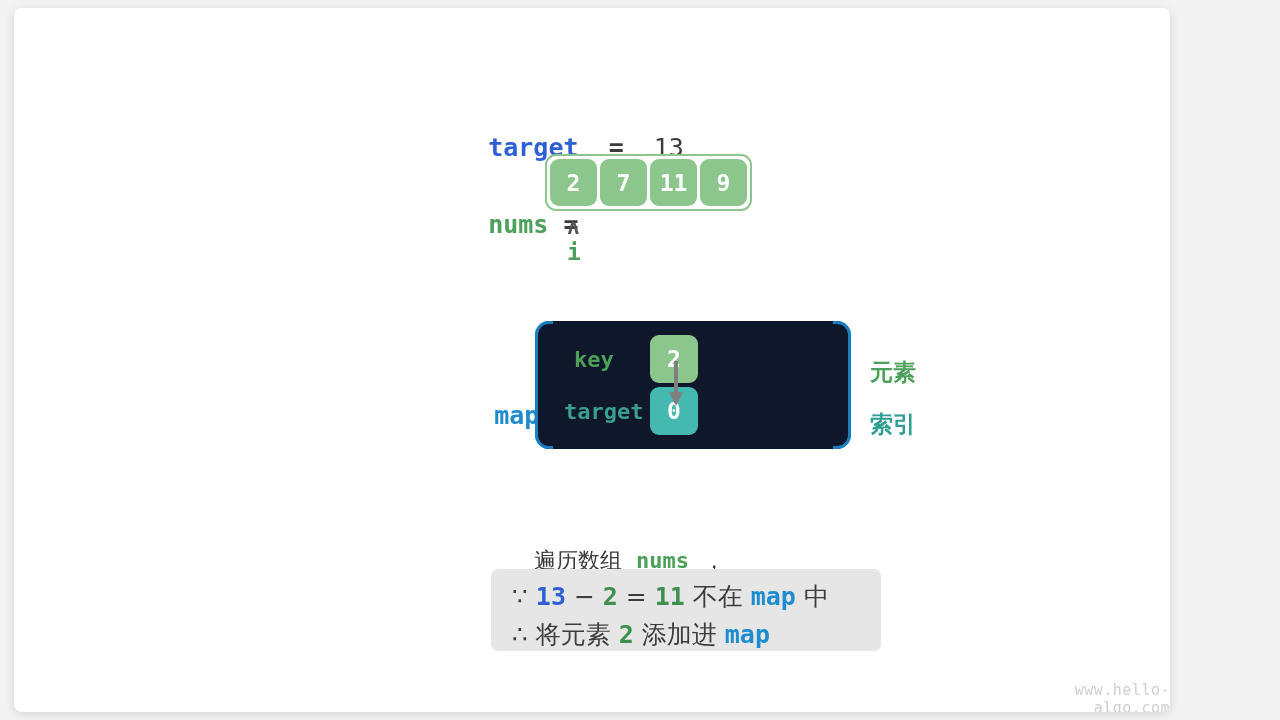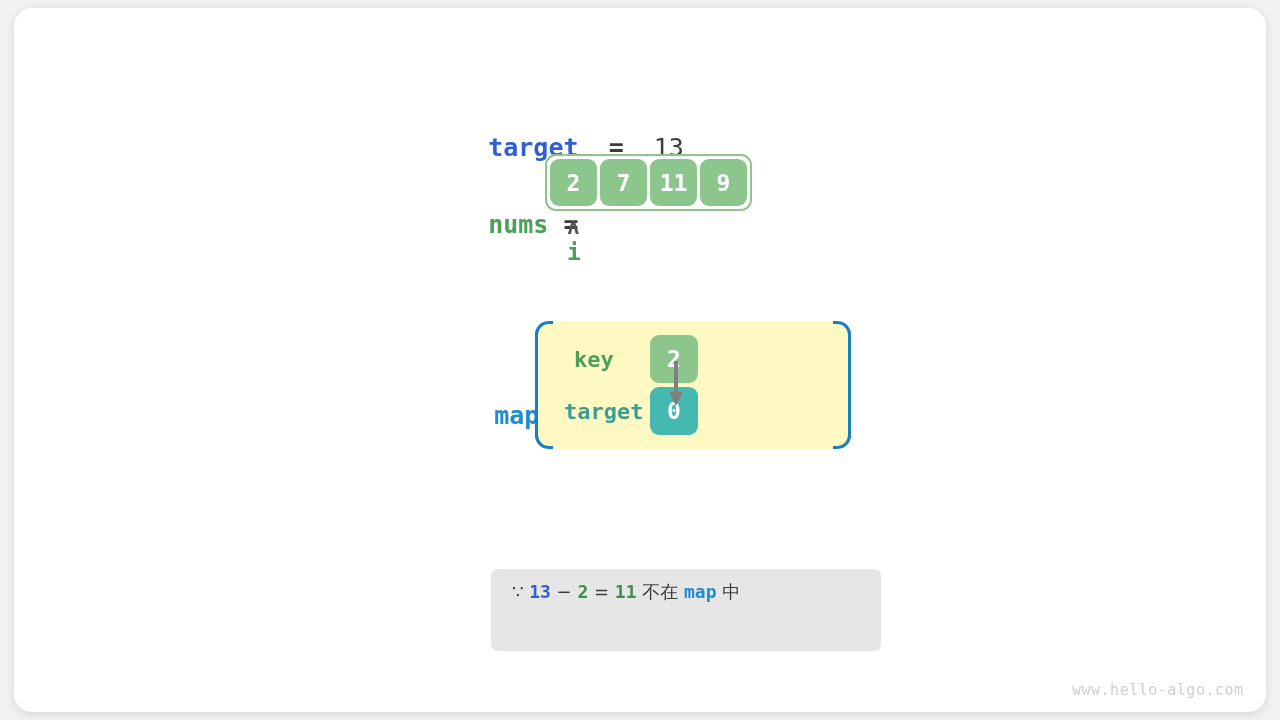--- a/index.html
+++ b/index.html
@@ -9,26 +9,27 @@
     height: 720px;
     background: #f2f2f2;
     font-family: "DejaVu Sans Mono", "Liberation Mono", monospace;
     overflow: hidden;
   }
 
   #canvas {
     position: absolute;
     left: 14px;
     top: 8px;
-    width: 1252px;
+    width: 1156px;
     height: 704px;
     background: #ffffff;
-    border-radius: 18px;
+    border-radius: 8px;
     box-shadow: 0 2px 10px rgba(0,0,0,0.13);
     overflow: hidden;
+    text-align: right;
   }
 
   .abs { position: absolute; }
 
   
   .mono {
     font-family: "DejaVu Sans Mono", "Liberation Mono", monospace;
     font-weight: bold;
     white-space: pre;
   }
@@ -97,21 +98,21 @@
     left: 420px; top: 363px;
     font-size: 25px; line-height: 30px;
     color: #1f8ccf; font-weight: bold;
   }
   #map-label .eq { color: #3c3c3c; }
 
   #map-box {
     left: 521px; top: 313px;
     width: 310px;
     height: 128px;
-    background: #fef9c3;
+    background: #0f172a;
     border-radius: 14px;
     border-left: 3px solid #1a7fc1;
     border-right: 3px solid #1a7fc1;
   }
   #map-box::before,
   #map-box::after {
     content: "";
     position: absolute;
     left: -3px; right: -3px;
     height: 24px;
@@ -190,21 +191,21 @@
   #note-box {
     left: 477px; top: 561px;
     width: 390px;
     height: 82px;
     background: #e6e6e6;
     border-radius: 7px;
   }
   .note-line {
     position: absolute;
     left: 21px;
-    font-size: 18px;
+    font-size: 25px;
     color: #3c3c3c;
     white-space: pre;
     font-family: "DejaVu Sans", "Liberation Sans", sans-serif;
   }
   #note-line-1 { top: 11px; }
   #note-line-2 { top: 49px; }
   .note-line .blue  { color: #2E5FD4; font-weight: bold; font-family: "DejaVu Sans Mono","Liberation Mono",monospace; }
   .note-line .green { color: #3f8f4f; font-weight: bold; font-family: "DejaVu Sans Mono","Liberation Mono",monospace; }
   .note-line .cyan  { color: #1f8ccf; font-weight: bold; font-family: "DejaVu Sans Mono","Liberation Mono",monospace; }
   .note-line .op    { color: #3c3c3c; }
@@ -252,22 +253,30 @@
 
     <div class="kv-cell" id="key-cell">2</div>
     <div class="kv-cell" id="value-cell">0</div>
 
     <svg id="kv-arrow" viewBox="0 0 20 46">
       <line x1="10" y1="0" x2="10" y2="34" stroke="#7f7f7f" stroke-width="4"></line>
       <polygon points="10,45 3,31 17,31" fill="#7f7f7f"></polygon>
     </svg>
   </div>
 
-
+  <div class="abs" id="side-labels">
+    <span class="elem">元素</span>
+    <span class="idx">索引</span>
+  </div>
+
+  <div class="abs cjk" id="caption">
+    <span>遍历数组</span><span>  </span><span class="code">nums</span><span>  </span><span>，</span>
+  </div>
 
   <div class="abs" id="note-box">
     <div class="note-line" id="note-line-1"><span class="sym">∵</span><span> </span><span class="blue">13</span><span class="op"> </span><span class="op">−</span><span class="op"> </span><span class="green">2</span><span class="op"> </span><span class="op">=</span><span class="op"> </span><span class="green">11</span><span> </span><span>不在</span><span> </span><span class="cyan">map</span><span> </span><span>中</span></div>
 
+    <div class="note-line" id="note-line-2"><span class="sym">∴</span><span> </span><span>将元素</span><span> </span><span class="green">2</span><span> </span><span>添加进</span><span> </span><span class="cyan">map</span></div>
   </div>
 
   <div class="abs" id="watermark">www.hello-algo.com</div>
 
 </div>
 
 </body></html>

